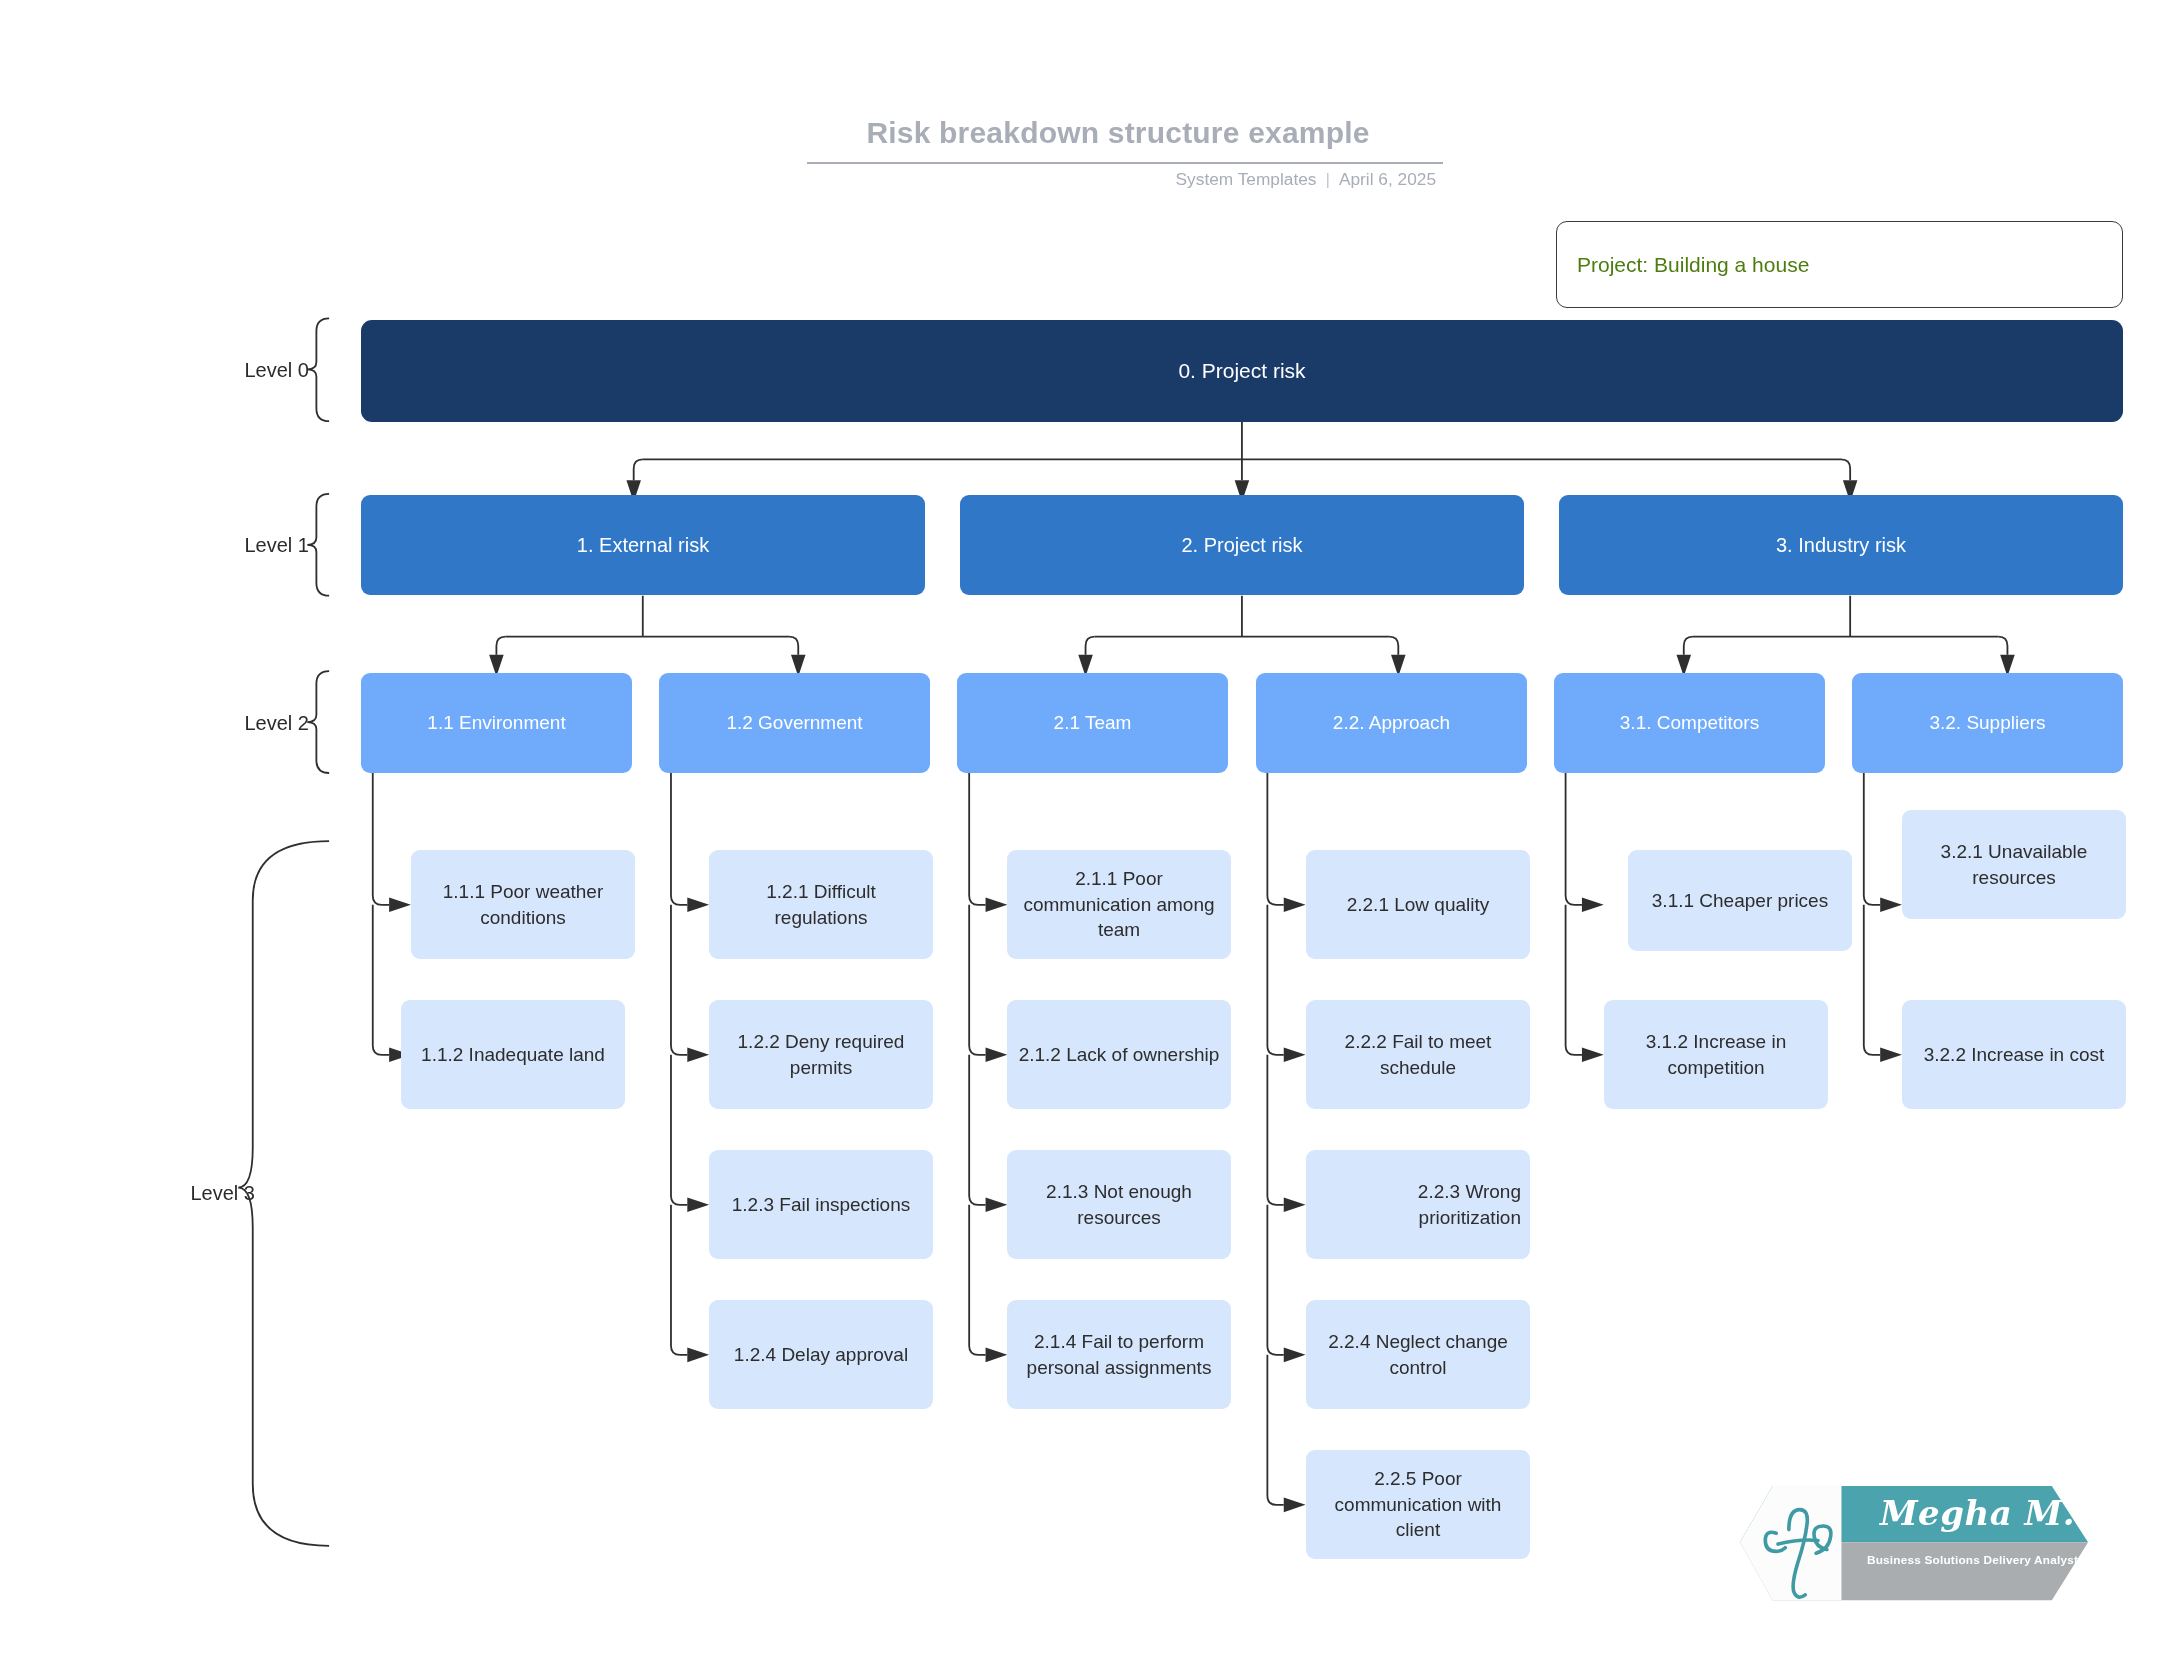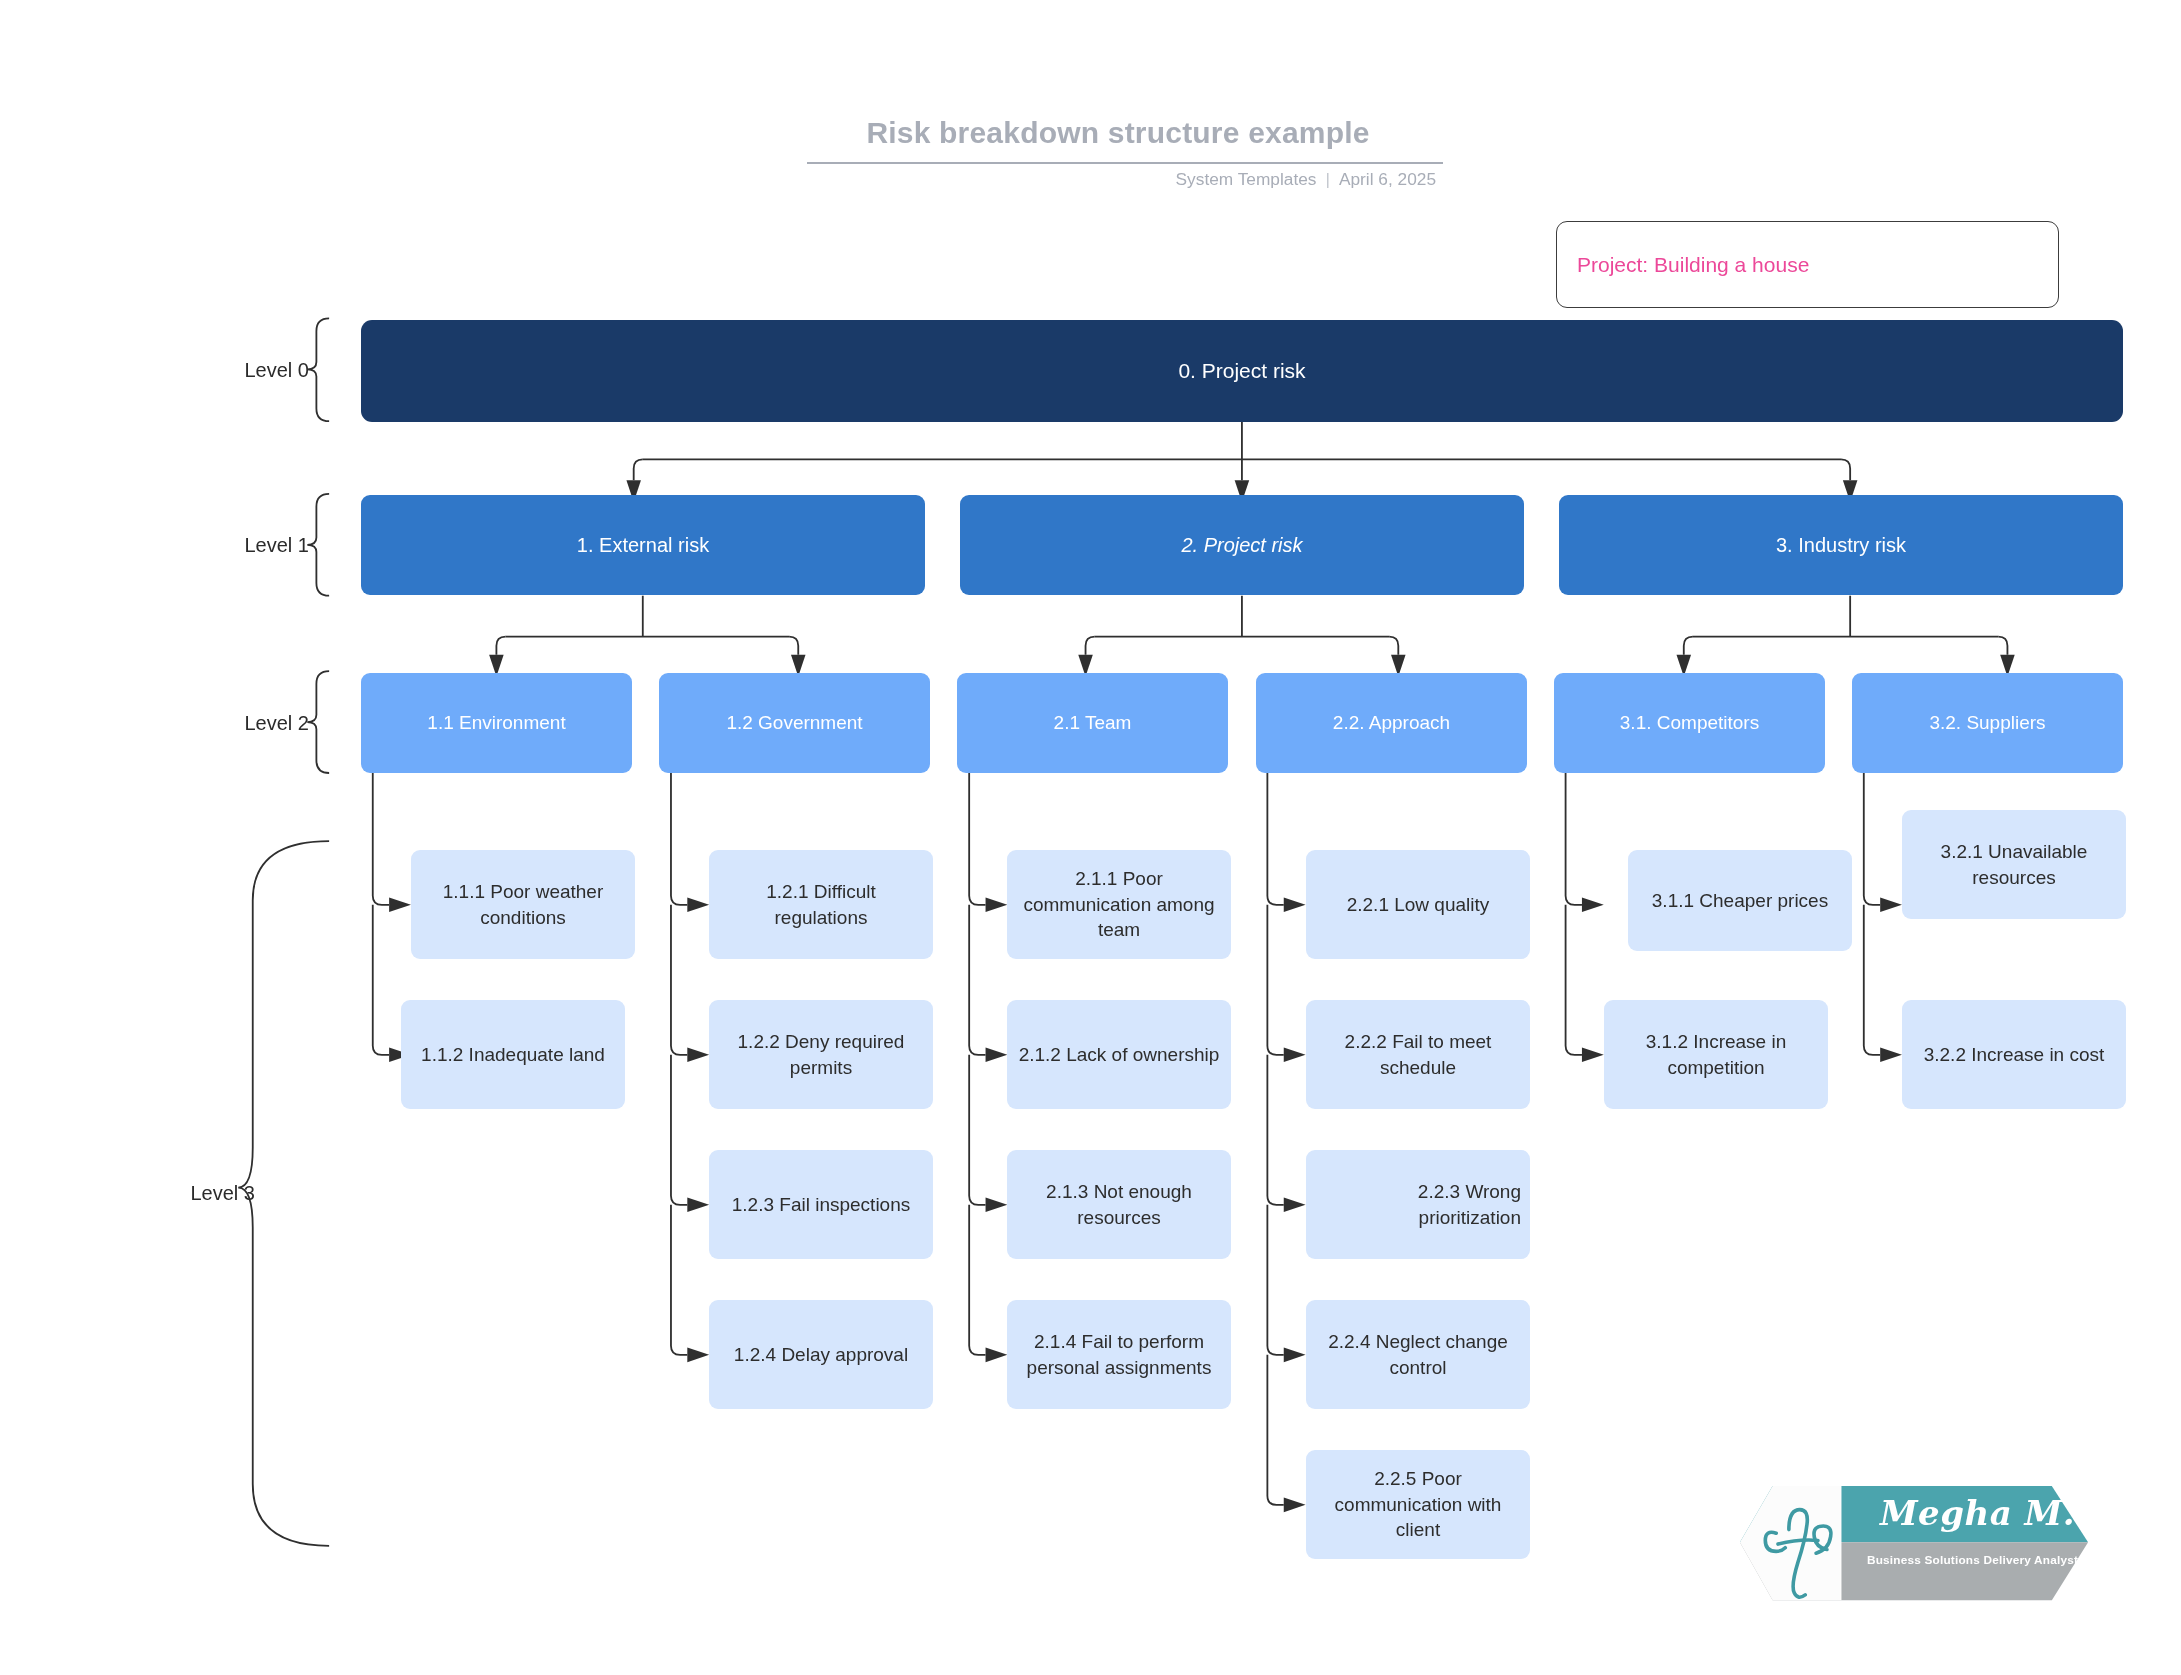--- a/index.html
+++ b/index.html
@@ -51,29 +51,29 @@
   #doc-subtitle .sep {
     display: inline-block;
     margin: 0 9px;
     color: #c3c7ce;
   }
 
   
   #project-box {
     position: absolute;
     left: 1556px; top: 221px;
-    width: 503px; height: 87px;
+    width: 567px; height: 87px;
     border: 1.8px solid #3c3c3c;
     border-radius: 11px;
     background: #ffffff;
     display: flex;
     align-items: center;
     padding-left: 20px;
     font-size: 21px;
-    color: #ec4899;
+    color: #4d7c0f;
   }
 
   
   .level-label {
     position: absolute;
     text-align: right;
     font-size: 20px;
     color: #2b2b2b;
     white-space: nowrap;
   }
@@ -266,21 +266,21 @@
     <polygon class="arrowhead" points="2068,1152 2068,1168 2092,1160"></polygon>
   </svg>
 
   <div class="node lvl0" style="left:361px; top:320px; width:1762px; height:102px;">
     <span>0. Project risk</span>
   </div>
 
   <div class="node lvl1" style="left:361px; top:495px; width:564px; height:100px;">
     <span>1. External risk</span>
   </div>
-  <div class="node lvl1" style="left:960px; top:495px; width:564px; height:100px;font-style:italic;">
+  <div class="node lvl1" style="left:960px; top:495px; width:564px; height:100px;">
     <span>2. Project risk</span>
   </div>
   <div class="node lvl1" style="left:1559px; top:495px; width:564px; height:100px;">
     <span>3. Industry risk</span>
   </div>
 
   <div class="node lvl2" style="left:361px; top:673px; width:271px; height:100px;">
     <span>1.1 Environment</span>
   </div>
   <div class="node lvl2" style="left:659px; top:673px; width:271px; height:100px;">

